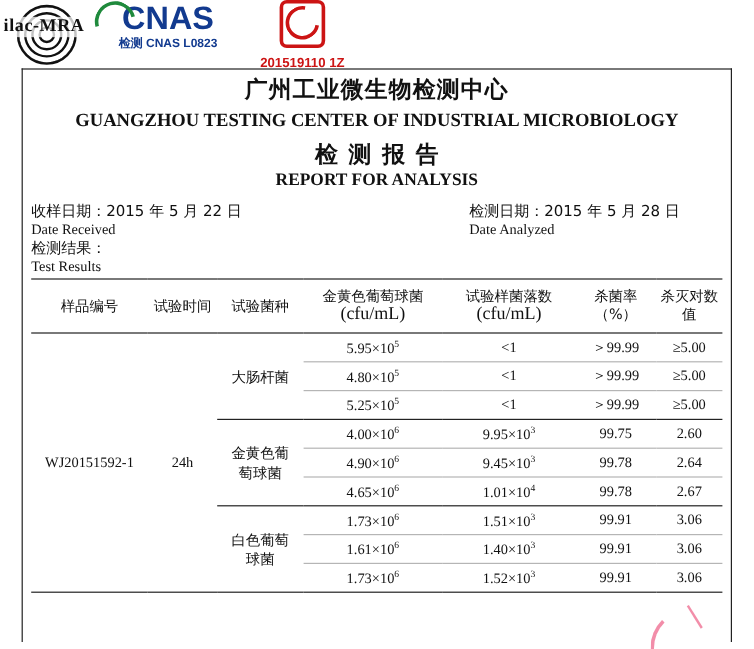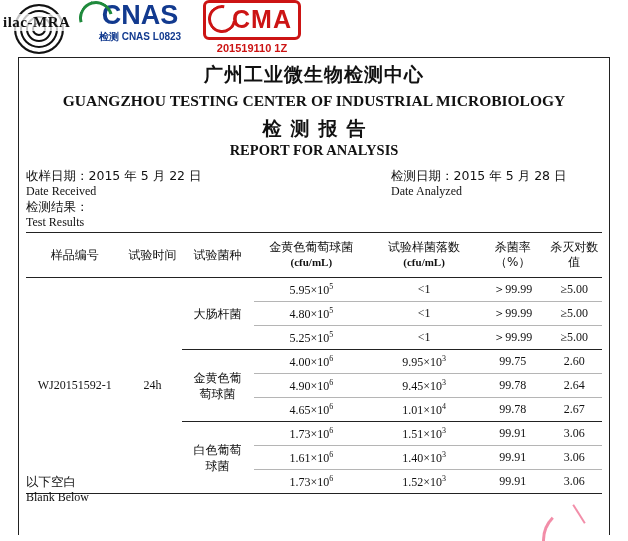--- a/index.html
+++ b/index.html
@@ -259,23 +259,22 @@
     border-bottom: 1px solid #222;
     font-family: "DejaVu Sans", sans-serif;
     font-weight: normal;
     font-size: 12px;
     height: 40px;
     line-height: 15px;
     padding: 2px 2px;
   }
   table.results thead th .unit {
     font-family: "Liberation Serif", serif;
-    font-size: 11px;
+    font-size: 15px;
     display: block;
-    font-weight: bold;
   }
   table.results tbody td {
     height: 23px;
     font-family: "Liberation Serif", serif;
     font-size: 12px;
   }
   table.results tbody td.cn {
     font-family: "DejaVu Sans", sans-serif;
     font-size: 12px;
     line-height: 15px;
@@ -352,21 +351,20 @@
       <div class="ilac-text">ilac-MRA</div>
     </div>
     <div class="logo-cnas">
       <div class="cnas-swoosh"></div>
       <div class="cnas-word">CNAS</div>
       <div class="cnas-sub">检测 CNAS L0823</div>
     </div>
     <div class="logo-cma">
       <div class="cma-box">
         <div class="cma-swoosh"></div>
-        <span class="cma-word">CMA</span>
       </div>
       <div class="cma-no">201519110 1Z</div>
     </div>
   </div>
 
   <div class="top-rule"></div>
   <div class="left-rule"></div>
   <div class="right-rule"></div>
 
   <div class="title-cn">广州工业微生物检测中心</div>
@@ -471,23 +469,19 @@
         </tr>
         <tr class="tbl-bottom">
           <td style="border-bottom: 1px solid rgb(34, 34, 34);">1.73×10<sup>6</sup></td>
           <td style="border-bottom: 1px solid rgb(34, 34, 34);">1.52×10<sup>3</sup></td>
           <td style="border-bottom: 1px solid rgb(34, 34, 34);">99.91</td>
           <td style="border-bottom: 1px solid rgb(34, 34, 34);">3.06</td>
         </tr>
       </tbody>
   </table>
 
-  <div class="footer">
-    <div class="f-cn">以下空白</div>
-    <div class="f-en">Blank Below</div>
-  </div>
 
   <div class="stamp">
     <div class="arc"></div>
     <div class="tick"></div>
   </div>
 
 </div>
 
 </body></html>

